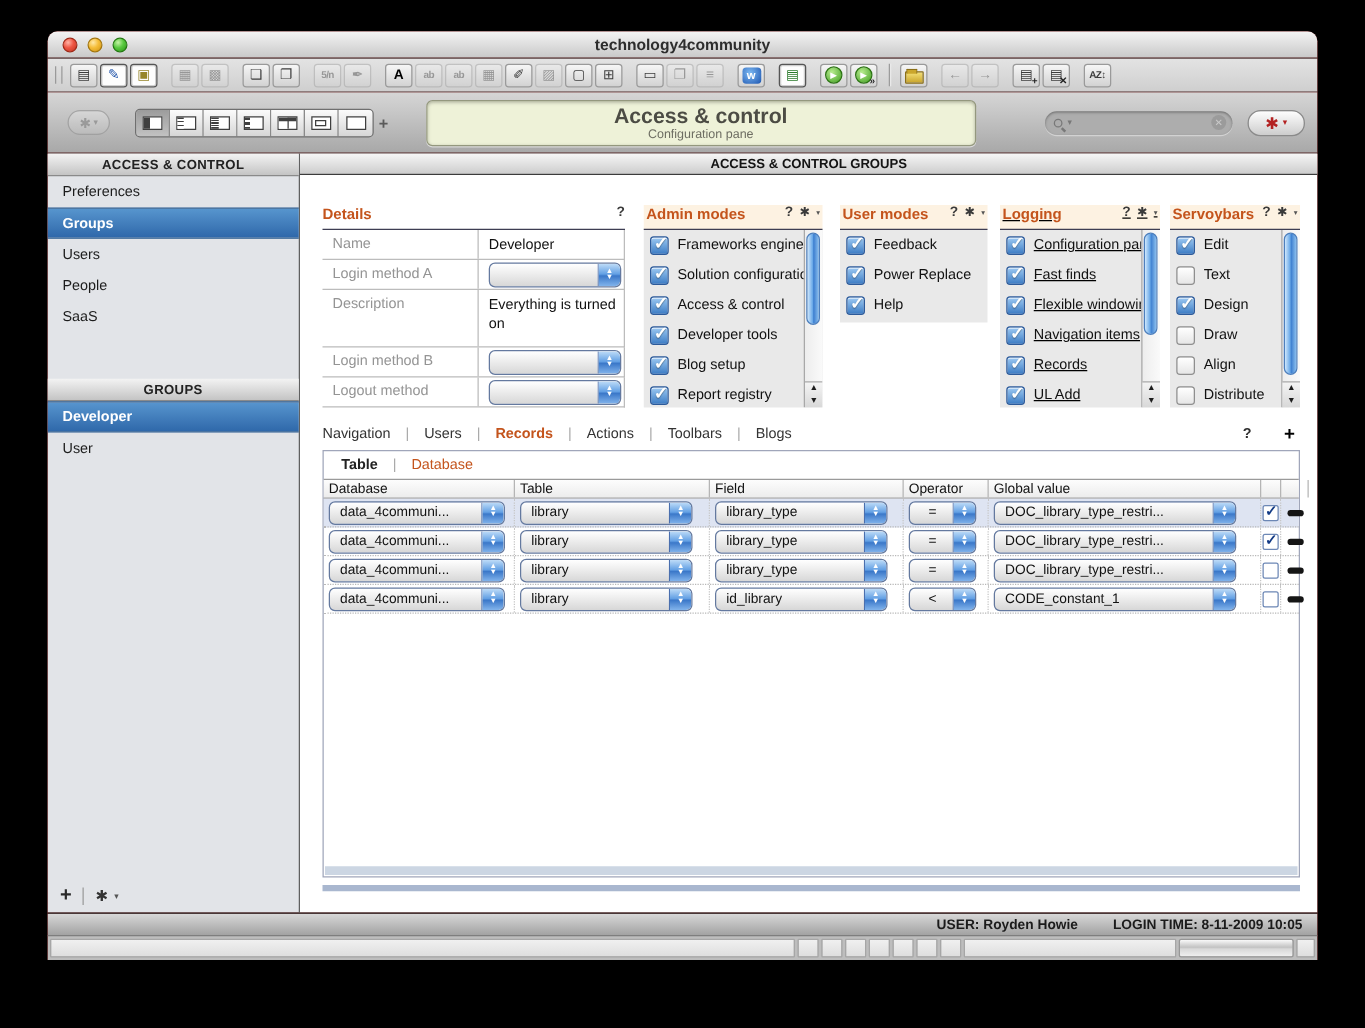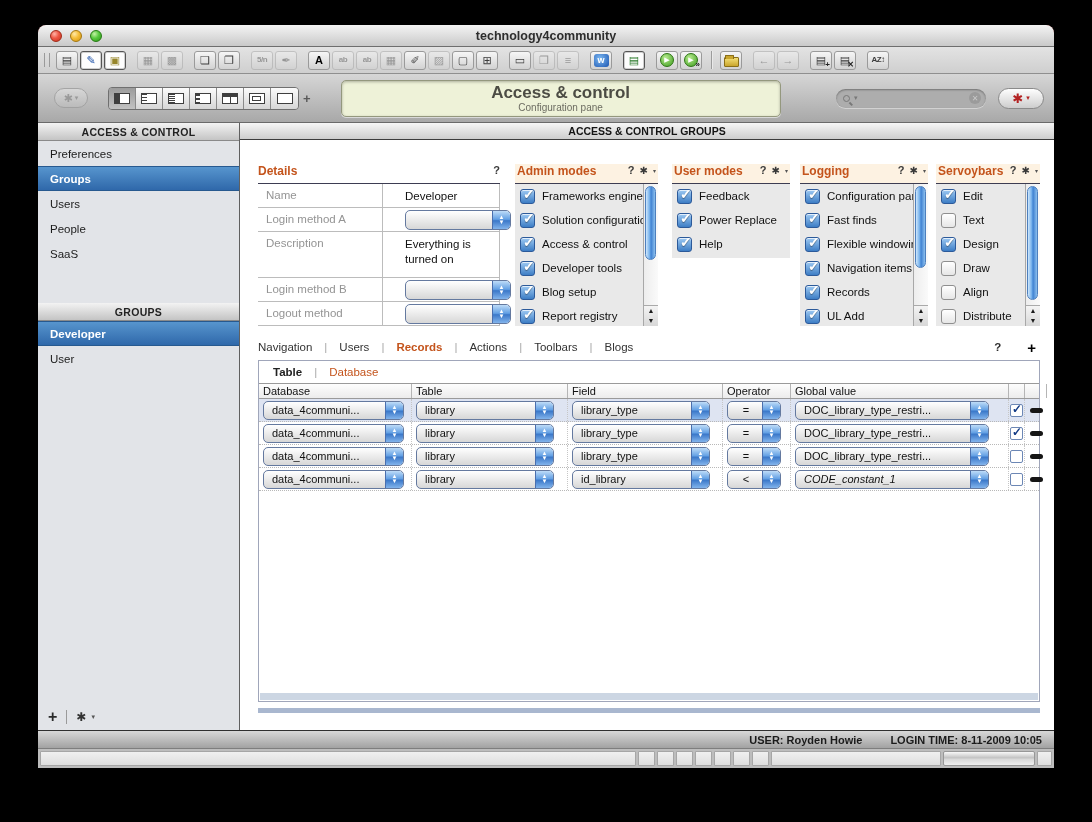--- a/index.html
+++ b/index.html
@@ -97,21 +97,21 @@
   .main-body{flex:1;padding:8px 14px 0 18px;min-height:0;}
   
   .top-row{display:flex;margin-top:16px;}
   .sec-head{height:20px;display:flex;align-items:flex-start;justify-content:space-between;border-bottom:1px solid #3d3d52;}
   .sec-title{font-size:12px;font-weight:bold;color:#c4541c;}
   .sec-right{display:flex;align-items:center;gap:5px;}
   .sec-help{font-size:11px;font-weight:bold;color:#3a3a3a;}
   .sec-star{font-size:10px;color:#3a3a3a;}
   .sec-caret{font-size:6px;color:#555;}
   .details{width:242px;flex:0 0 242px;}
-  .d-row{display:flex;border-bottom:1px solid #bcbcbc;border-right:1px solid #bcbcbc;gap:14px;}
+  .d-row{display:flex;border-bottom:1px solid #bcbcbc;border-right:1px solid #bcbcbc;}
   .d-label{width:125px;flex:0 0 125px;border-right:1px solid #bcbcbc;color:#949494;font-size:11.5px;
     display:flex;align-items:flex-start;padding:5px 0 0 8px;}
   .d-value{flex:1;font-size:11.5px;color:#111;padding:5px 4px 0 8px;line-height:15px;display:flex;align-items:flex-start;}
   .d-row.h24{height:24px;} .d-row.h46{height:46px;} .d-row.h24s{height:24px;}
   .d-row .aq-select{margin-top:1px;}
   
   .aq-select{position:relative;height:20px;border:1px solid #64799f;border-radius:5px;
     background:linear-gradient(#ffffff,#d7d7d7);display:flex;align-items:center;padding-left:8px;
     font-size:11px;color:#111;overflow:hidden;white-space:nowrap;}
   .aq-cap{position:absolute;right:0;top:0;bottom:0;width:18px;border-left:1px solid #4a6fae;
@@ -485,21 +485,21 @@
                     <div class="p-item">
                       <span class="cb on"></span>
                       <span class="p-label">Power Replace</span>
                     </div>
                     <div class="p-item">
                       <span class="cb on"></span>
                       <span class="p-label">Help</span>
                     </div>
                   </div>
                 </div>
-                <div class="panel" style="width: 128px; flex: 0 0 128px; margin-left: 10px;">
+                <div class="panel" style="width: 128px; flex: 0 0 128px; margin-left: 10px; text-decoration: underline;">
                   <div class="sec-head">
                     <span class="sec-title">Logging</span>
                     <span class="sec-right">
                       <span class="sec-help">?</span>
                       <span class="sec-star">✱</span>
                       <span class="sec-caret">▾</span>
                     </span>
                   </div>
                   <div class="p-list" style="height: 142px; padding-right: 15px;">
                     <div class="p-item">
@@ -805,21 +805,21 @@
                   </div>
                   <div class="rr-cell" style="width: 68px; flex: 0 0 68px;">
                     <div class="aq-select" style="width: 54px; padding-left: 0px; justify-content: center;">
                       <span style="padding-right: 16px;">&lt;</span>
                       <span class="aq-cap">
                         <span>▲</span>
                         <span>▼</span>
                       </span>
                     </div>
                   </div>
-                  <div class="rr-cell" style="width: 218px; flex: 0 0 218px; font-style: italic;">
+                  <div class="rr-cell" style="width: 218px; flex: 0 0 218px;">
                     <div class="aq-select" style="width: 194px;">
                       <span>CODE_constant_1</span>
                       <span class="aq-cap">
                         <span>▲</span>
                         <span>▼</span>
                       </span>
                     </div>
                   </div>
                   <div class="rr-cell" style="width: 16px; flex: 0 0 16px;">
                     <span class="tcb"></span>

